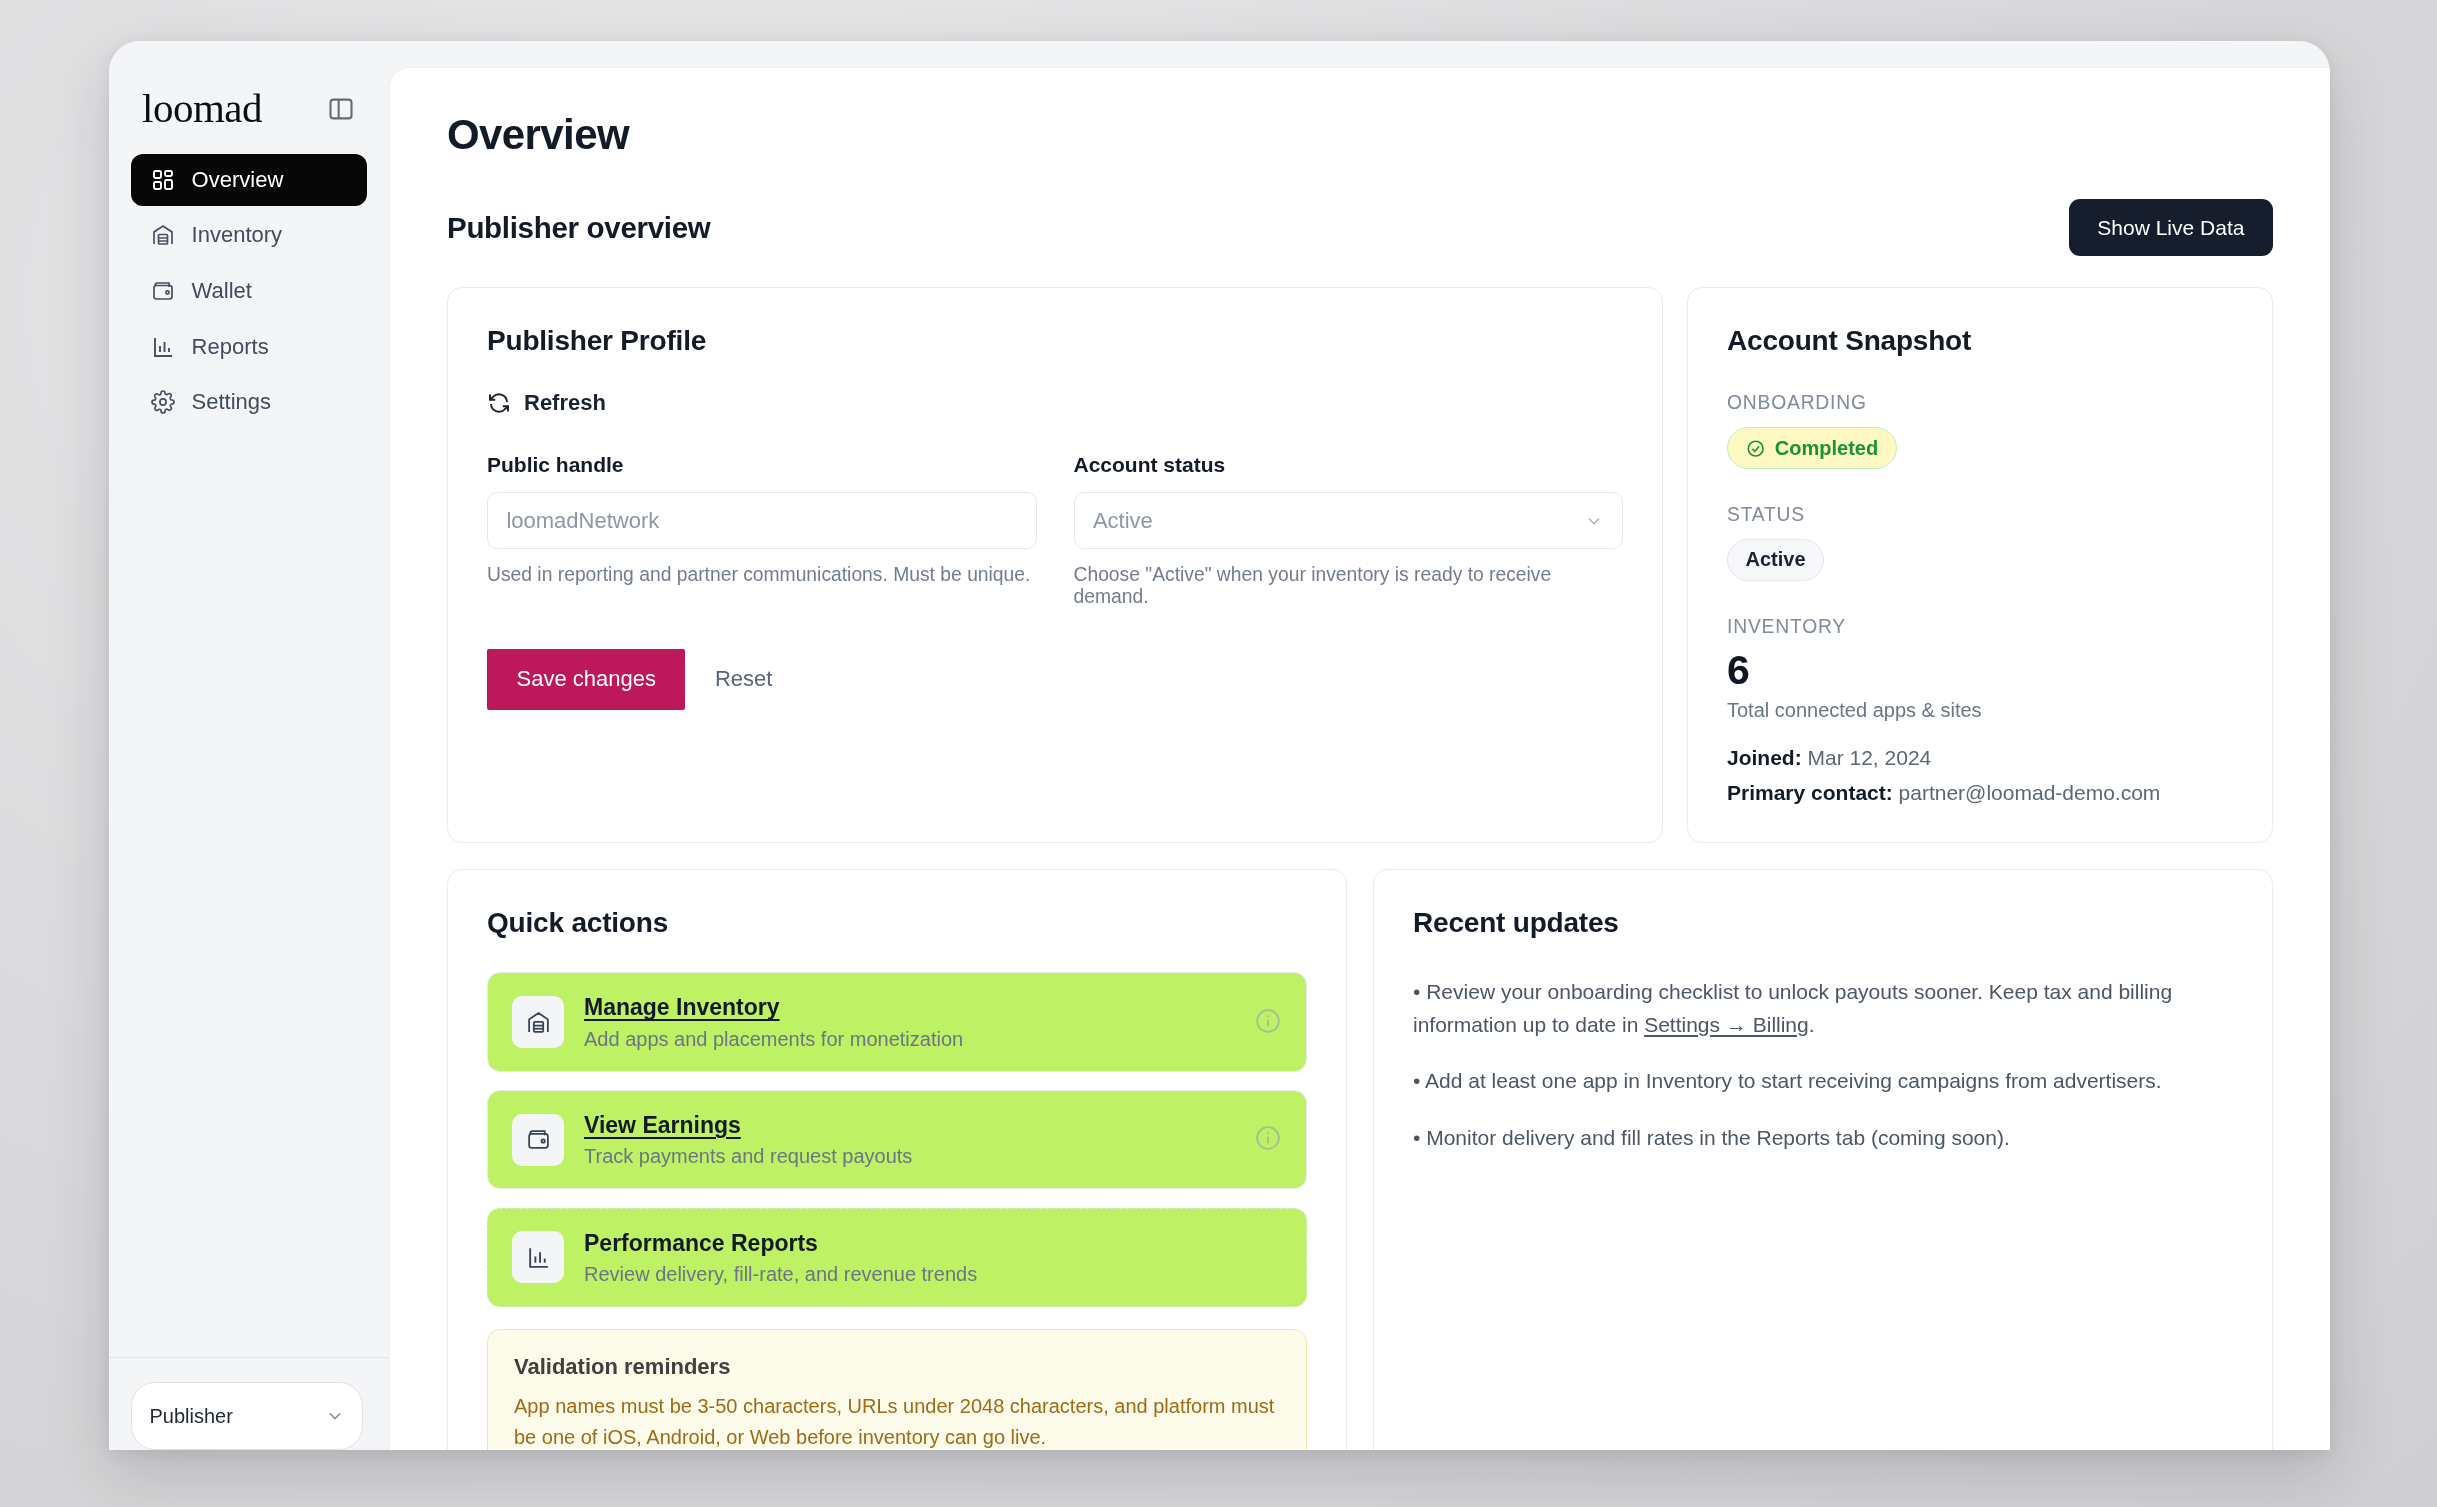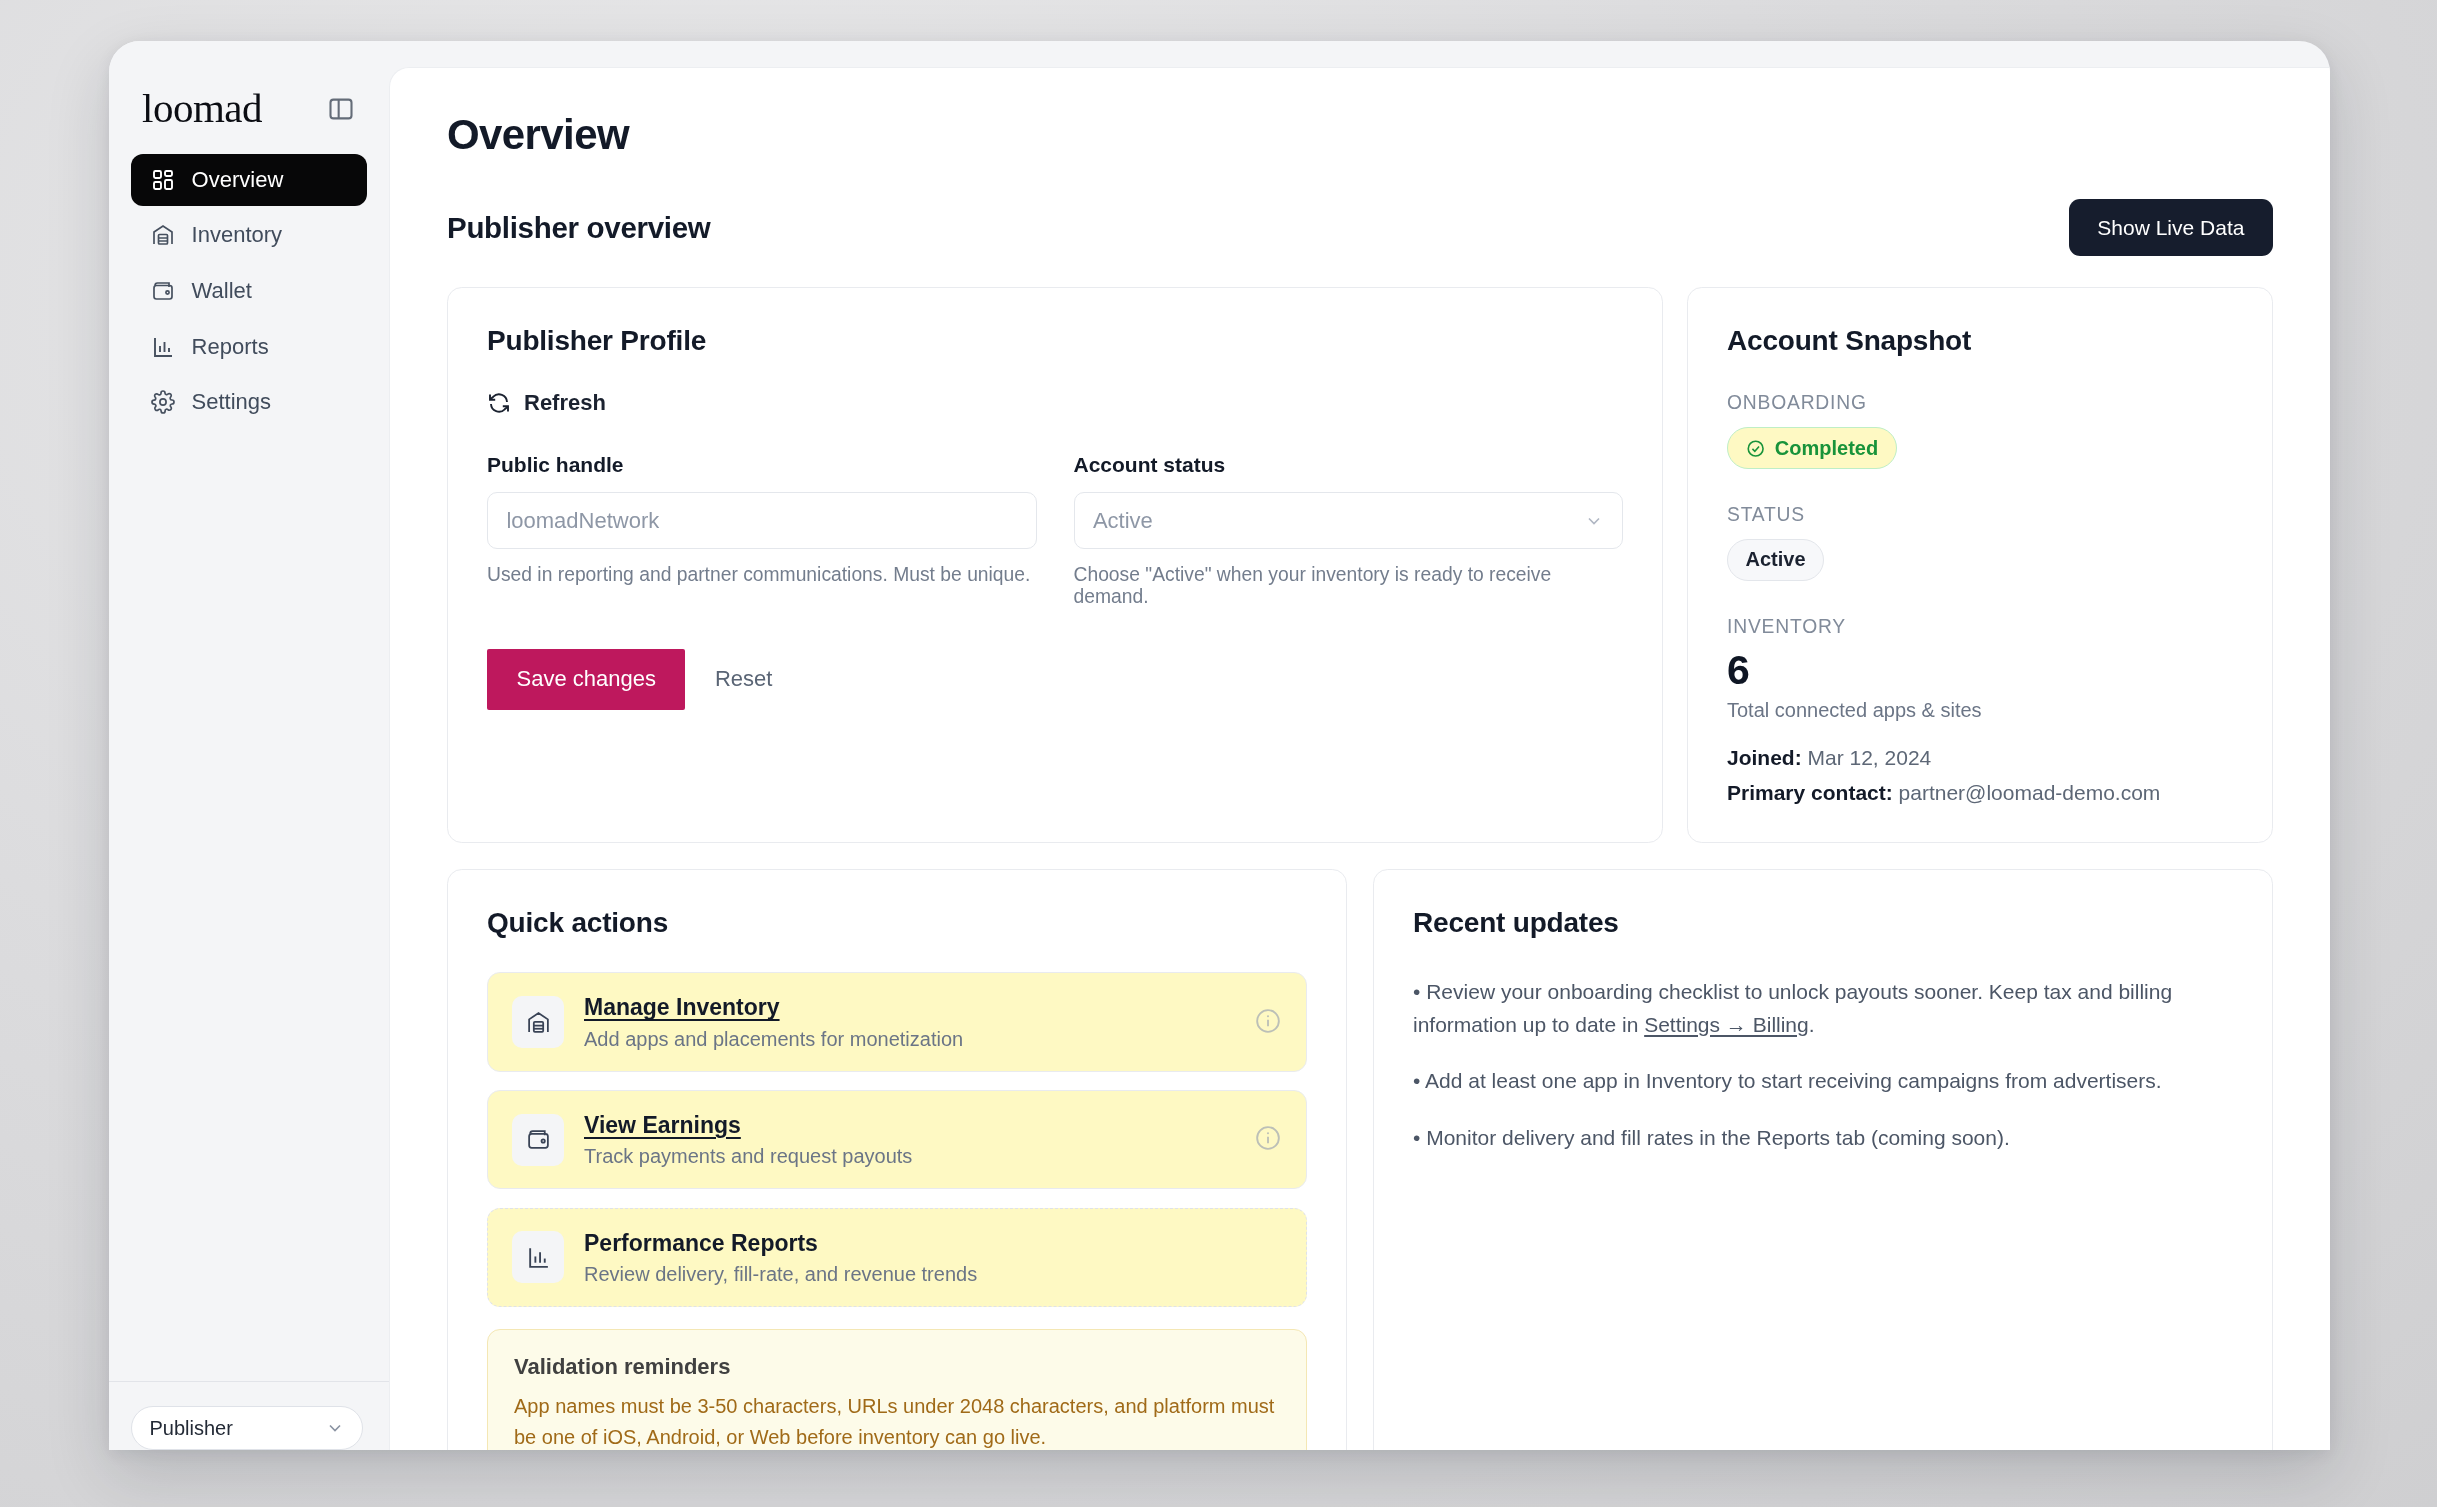--- a/index.html
+++ b/index.html
@@ -89,21 +89,21 @@
   .nav-item.active svg { stroke: #ffffff; }
   .nav-item svg { stroke: #46505f; }
 
   .sidebar-footer {
     margin-top: auto;
     border-top: 0.9px solid #e2e4e9;
     padding: 24px 22px 0 22px;
   }
   .role-select {
     width: 232px;
-    height: 44px;
+    height: 68px;
     background: #ffffff;
     border: 0.9px solid #dfe2e8;
     border-radius: 24px;
     display: flex;
     align-items: center;
     justify-content: space-between;
     padding: 0 17.5px;
     font-size: 20px;
     color: #232a36;
     cursor: pointer;
@@ -307,21 +307,21 @@
 
   .qa-list { margin-top: 33px; display: flex; flex-direction: column; gap: 18.4px; }
   .qa-item {
     border: 0.9px solid #e9ebef;
     border-radius: 13px;
     padding: 20px 24px;
     display: flex;
     align-items: center;
     gap: 20px;
     cursor: pointer;
-    background: #fef9c3;
+    background: #bef264;
   }
   .qa-item.dashed { border-style: dashed; border-color: #dfe2e8; }
   .qa-icon {
     width: 52px; height: 52px;
     flex: 0 0 52px;
     border-radius: 10px;
     background: #f4f5f7;
     display: flex; align-items: center; justify-content: center;
   }
   .qa-text { flex: 1; }

